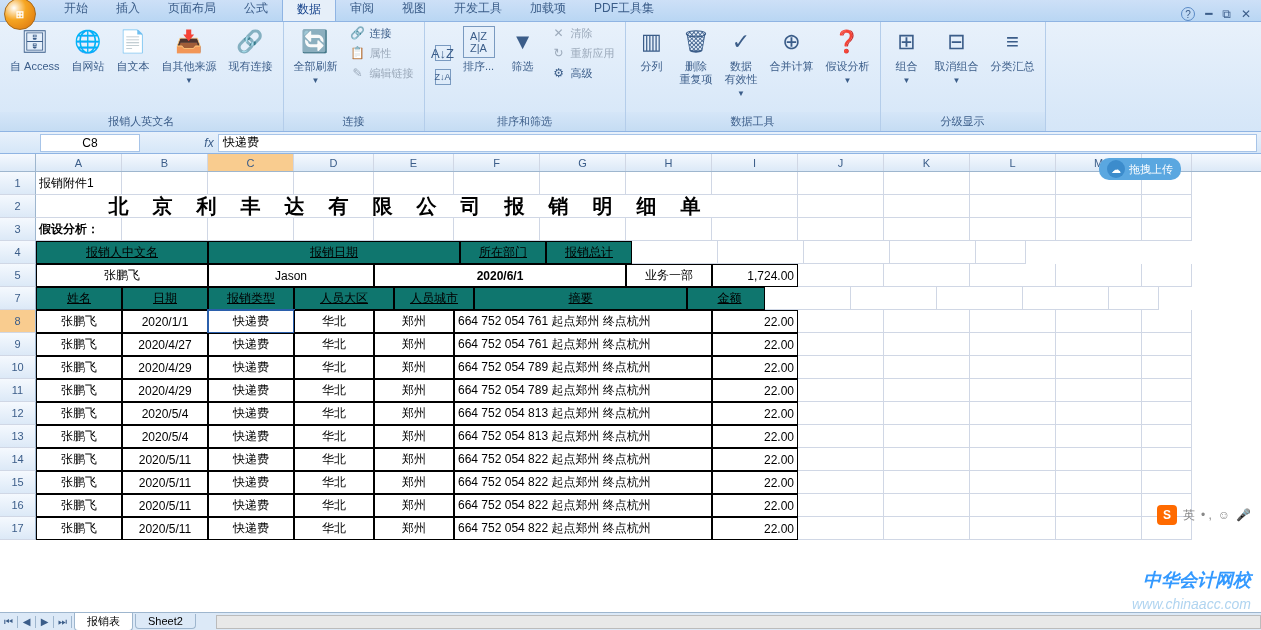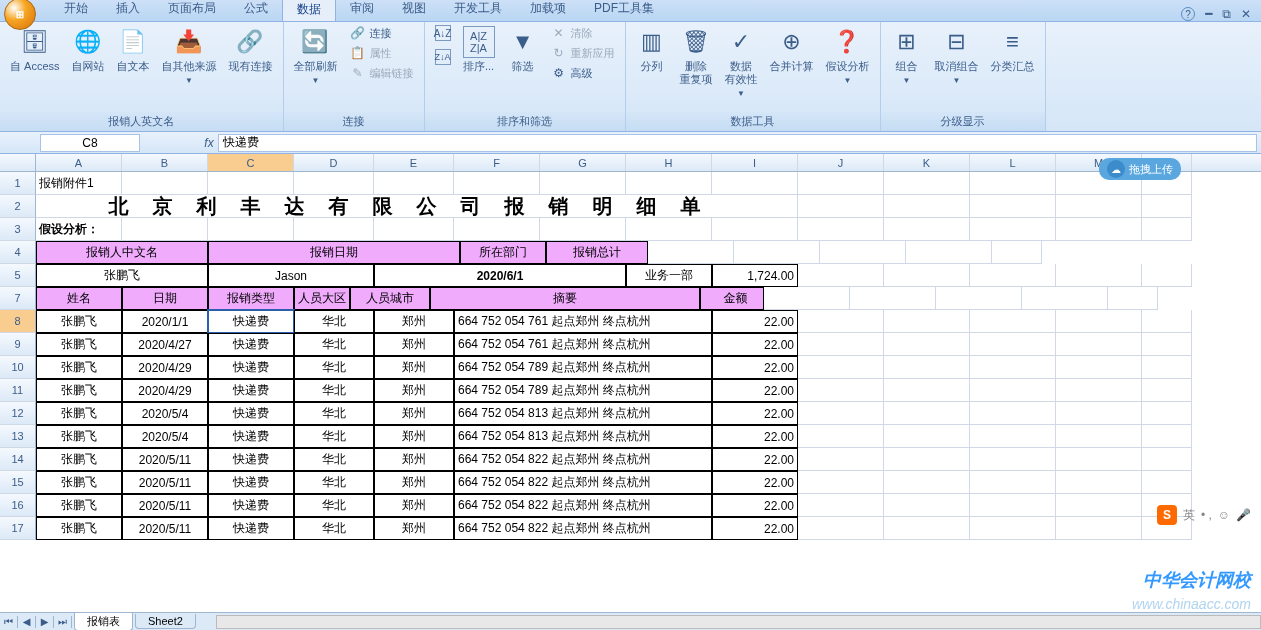--- a/index.html
+++ b/index.html
@@ -36,21 +36,21 @@
 .col-header { border-right: 1px solid #d0d7e5; text-align: center; color: #3b5d89; font-size: 11px; display: flex; align-items: center; justify-content: center; }
 .col-header.sel { background: #f9cc8f; }
 .corner { width: 36px; border-right: 1px solid #9eb6ce; background: linear-gradient(#f5f9fe,#dce9f7); }
 
 .rows { }
 .row { display: flex; height: 23px; }
 .cell { border-right: 1px solid #d0d7e5; border-bottom: 1px solid #d0d7e5; padding: 0 3px; display: flex; align-items: center; font-size: 12px; overflow: visible; white-space: nowrap; }
 .cell.bord { border: 1px solid #000; }
 .cell.center { justify-content: center; }
 .cell.right { justify-content: flex-end; }
-.cell.gray { background: #f0abfc; }
+.cell.gray { background: #0f766e; text-decoration: underline; }
 .title-cell { font-size: 20px; font-weight: bold; letter-spacing: 24px; font-family: SimSun, serif; }
 .active-cell { outline: 2px solid #2b5fab; outline-offset: -1px; background: #fff; }
 .badge-upload { position: absolute; top: 4px; right: 80px; background: #5aa7e0; color: #fff; padding: 2px 8px; border-radius: 10px; font-size: 11px; display: flex; align-items: center; gap: 4px; z-index: 10; }
 .badge-upload .bi { width: 18px; height: 18px; background: #3c8ccc; border-radius: 50%; display: flex; align-items: center; justify-content: center; font-size: 10px; }
 .sogou { position: absolute; right: 10px; top: 505px; display: flex; align-items: center; gap: 6px; color: #888; font-size: 12px; }
 .sogou .sg-icon { width: 20px; height: 20px; background: #ff6a00; border-radius: 4px; color:#fff; display:flex; align-items:center; justify-content:center; font-weight:bold; }
 .watermark1 { position: absolute; right: 10px; bottom: 38px; color: #3399ff; font-size: 18px; font-weight: bold; font-style: italic; }
 .watermark2 { position: absolute; right: 10px; bottom: 18px; color: #b0d4f0; font-size: 14px; font-style: italic; }
 
 .sheet-tabs { position: absolute; bottom: 0; left: 0; right: 0; height: 18px; background: #dce9f7; display: flex; align-items: center; border-top: 1px solid #9eb6ce; }
@@ -135,21 +135,21 @@
           </div>
       </div>
     </div>
     <div class="group-label">连接</div>
   </div>
 
   <div class="group">
     <div class="group-body">
       <div class="btn-stack" style="gap:6px;">
         <div class="btn-row">
-            <span class="btn-icon-sm" style="border:1px solid #7a9ac0;padding:1px 2px;font-size:10px;">A↓Z</span>
+            <span class="btn-icon-sm" style="border:1px solid #7a9ac0;padding:1px 2px;font-size:13px;margin-top:20px;">A↓Z</span>
           </div>
         <div class="btn-row">
             <span class="btn-icon-sm" style="border:1px solid #7a9ac0;padding:1px 2px;font-size:9px;">Z↓A</span>
           </div>
       </div>
       <div class="btn-col">
         <div class="btn-icon-lg" style="border:1px solid #7a9ac0;font-size:11px;">A|Z<br>Z|A</div>
         <div class="btn-label">排序...</div>
       </div>
       <div class="btn-col">
@@ -294,21 +294,21 @@
         <div class="cell" style="width: 86px;"></div>
         <div class="cell" style="width: 86px;"></div>
         <div class="cell" style="width: 86px;"></div>
         <div class="cell" style="width: 50px;"></div>
       </div>
       <div class="row">
         <div class="row-header">4</div>
         <div class="cell bord center gray" style="width: 172px;">报销人中文名</div>
         <div class="cell bord center gray" style="width: 252px;">报销日期</div>
         <div class="cell bord center gray" style="width: 86px;">所在部门</div>
-        <div class="cell bord center gray" style="width: 102px;">报销总计</div>
+        <div class="cell bord center gray" style="width: 86px;">报销总计</div>
         <div class="cell" style="width: 86px;"></div>
         <div class="cell" style="width: 86px;"></div>
         <div class="cell" style="width: 86px;"></div>
         <div class="cell" style="width: 86px;"></div>
         <div class="cell" style="width: 50px;"></div>
       </div>
       <div class="row">
         <div class="row-header">5</div>
         <div class="cell bord center" style="width: 172px;">张鹏飞</div>
         <div class="cell bord center" style="width: 166px;">Jason</div>
@@ -319,24 +319,24 @@
         <div class="cell" style="width: 86px;"></div>
         <div class="cell" style="width: 86px;"></div>
         <div class="cell" style="width: 86px;"></div>
         <div class="cell" style="width: 50px;"></div>
       </div>
       <div class="row">
         <div class="row-header">7</div>
         <div class="cell bord center gray" style="width: 86px;">姓名</div>
         <div class="cell bord center gray" style="width: 86px;">日期</div>
         <div class="cell bord center gray" style="width: 86px;">报销类型</div>
-        <div class="cell bord center gray" style="width: 56px;">人员大区</div>
+        <div class="cell bord center gray" style="width: 100px;">人员大区</div>
         <div class="cell bord center gray" style="width: 80px;">人员城市</div>
-        <div class="cell bord center gray" style="width: 270px;">摘要</div>
-        <div class="cell bord center gray" style="width: 64px; padding-left: 10px;">金额</div>
+        <div class="cell bord center gray" style="width: 213px;">摘要</div>
+        <div class="cell bord center gray" style="width: 78px; padding-left: 10px;">金额</div>
         <div class="cell" style="width: 86px;"></div>
         <div class="cell" style="width: 86px;"></div>
         <div class="cell" style="width: 86px;"></div>
         <div class="cell" style="width: 86px;"></div>
         <div class="cell" style="width: 50px;"></div>
       </div>
       <div class="row">
         <div class="row-header sel">8</div>
         <div class="cell bord center" style="width: 86px;">张鹏飞</div>
         <div class="cell bord center" style="width: 86px;">2020/1/1</div>

